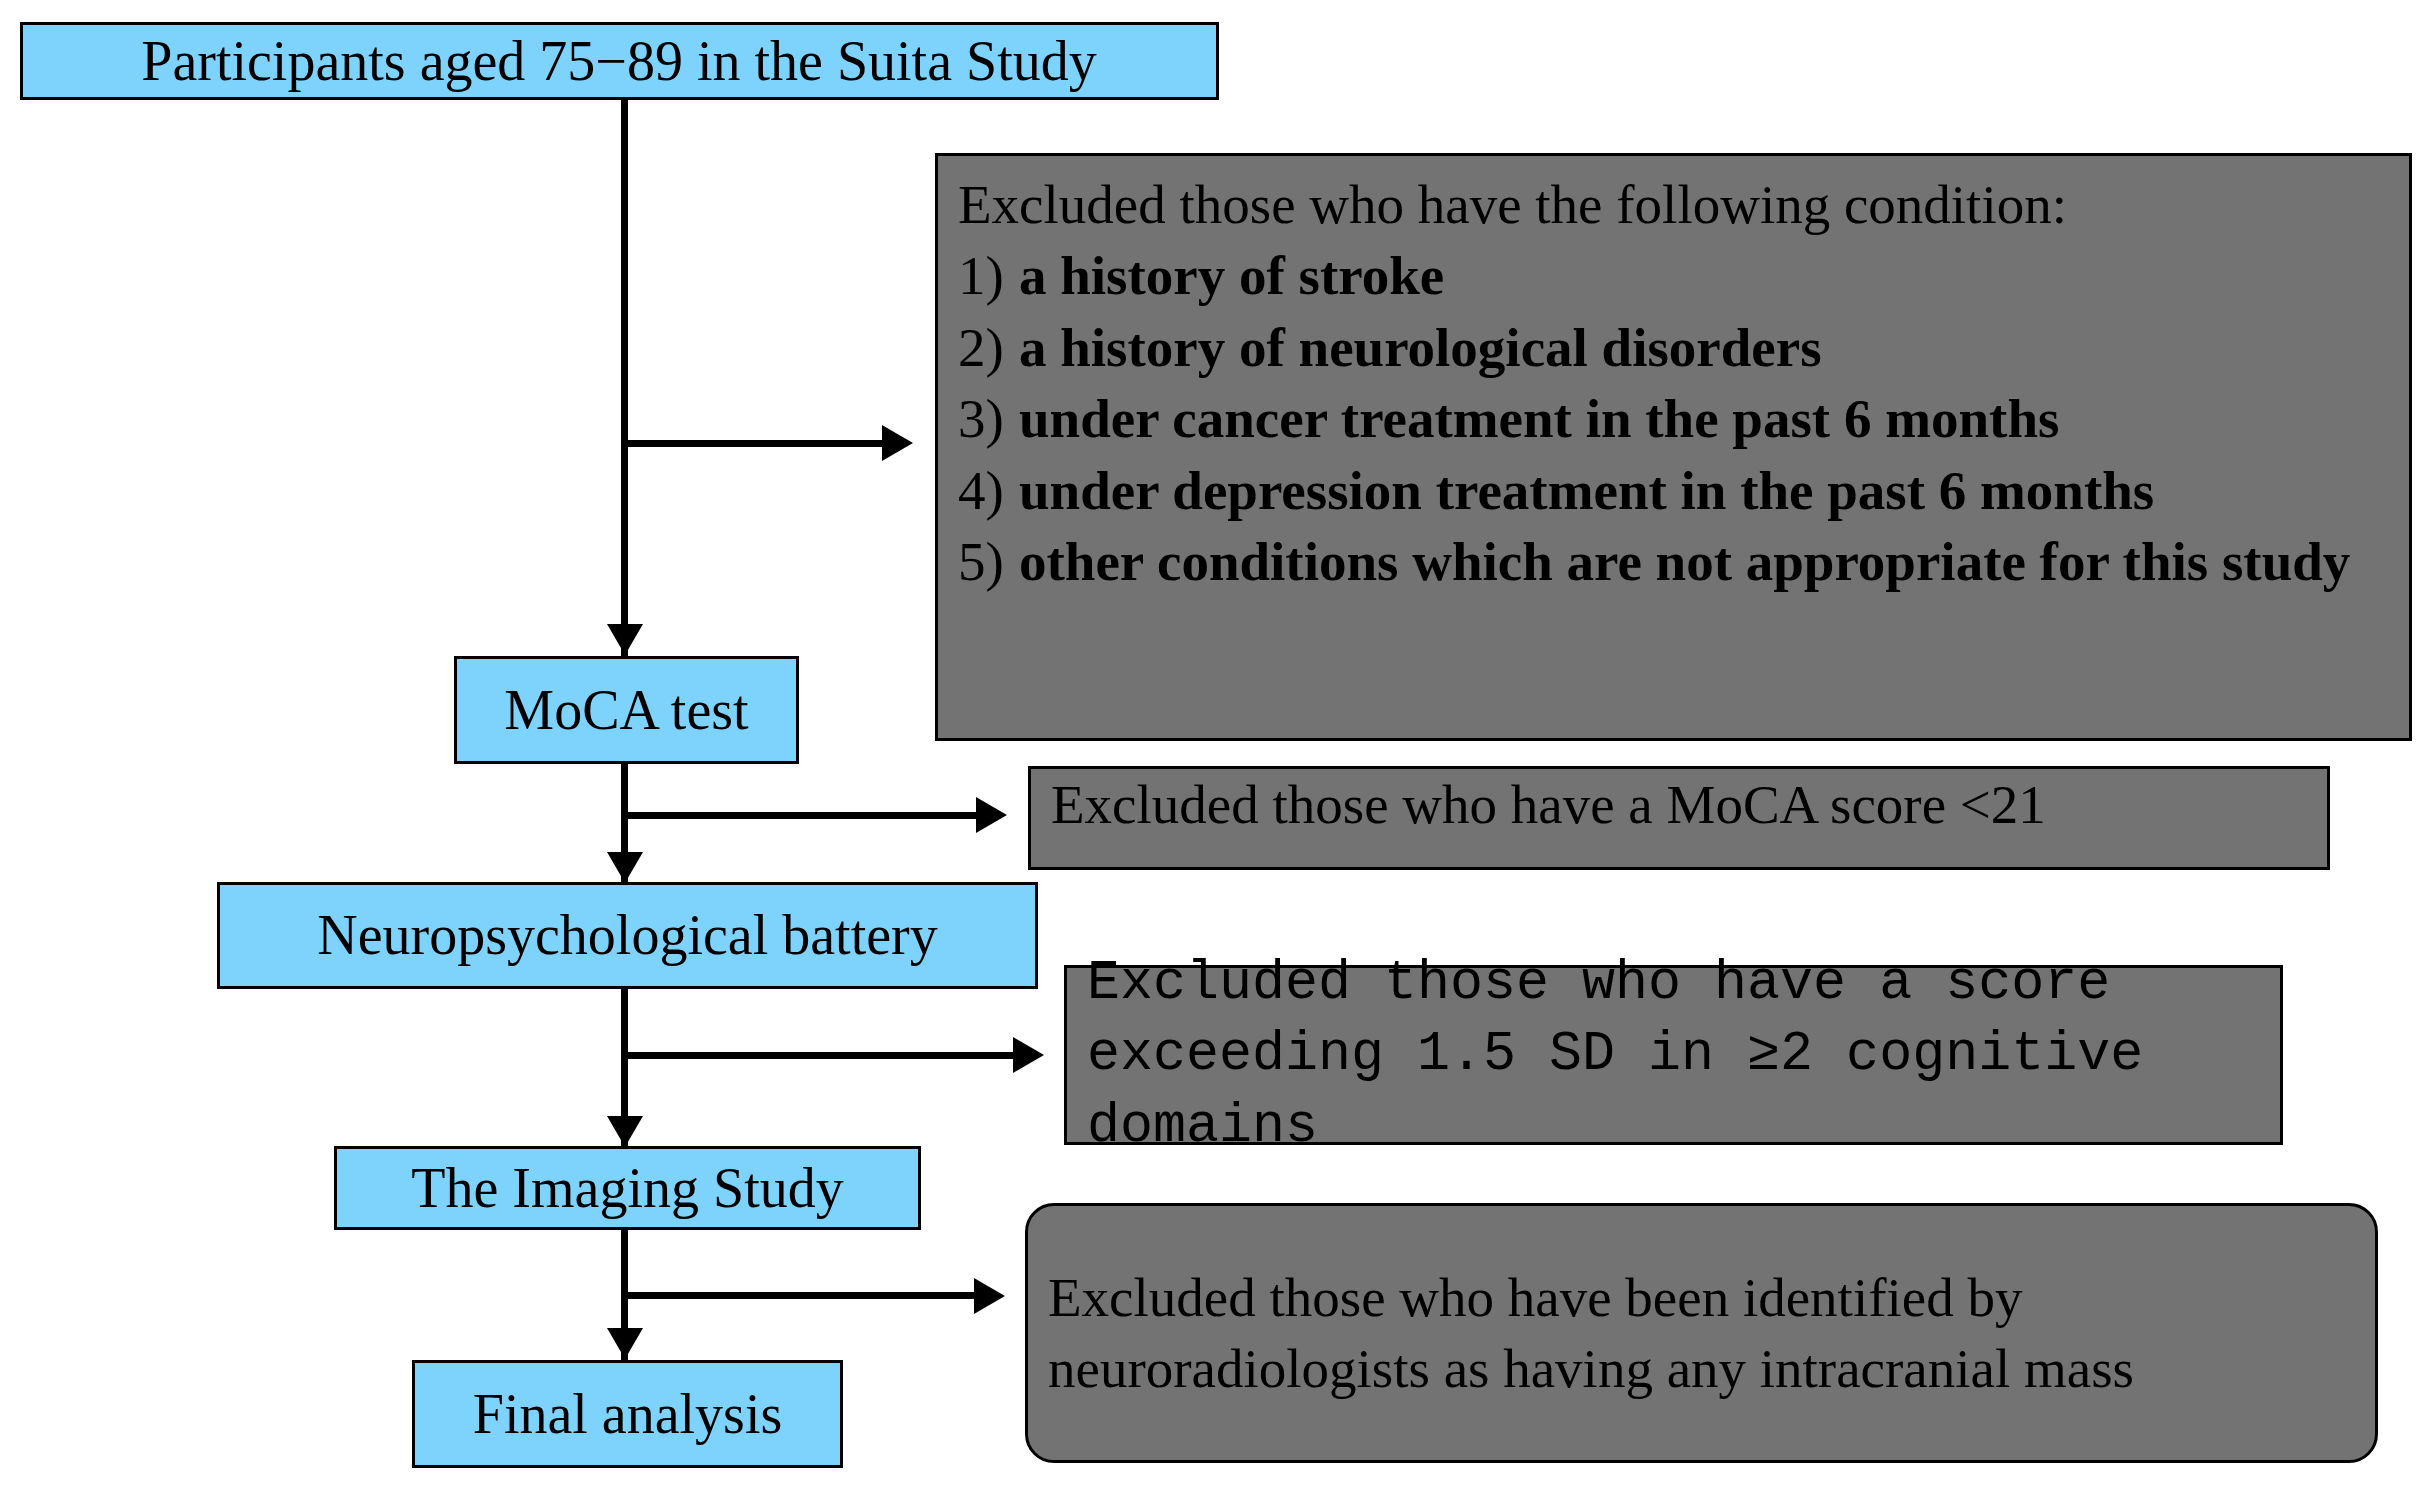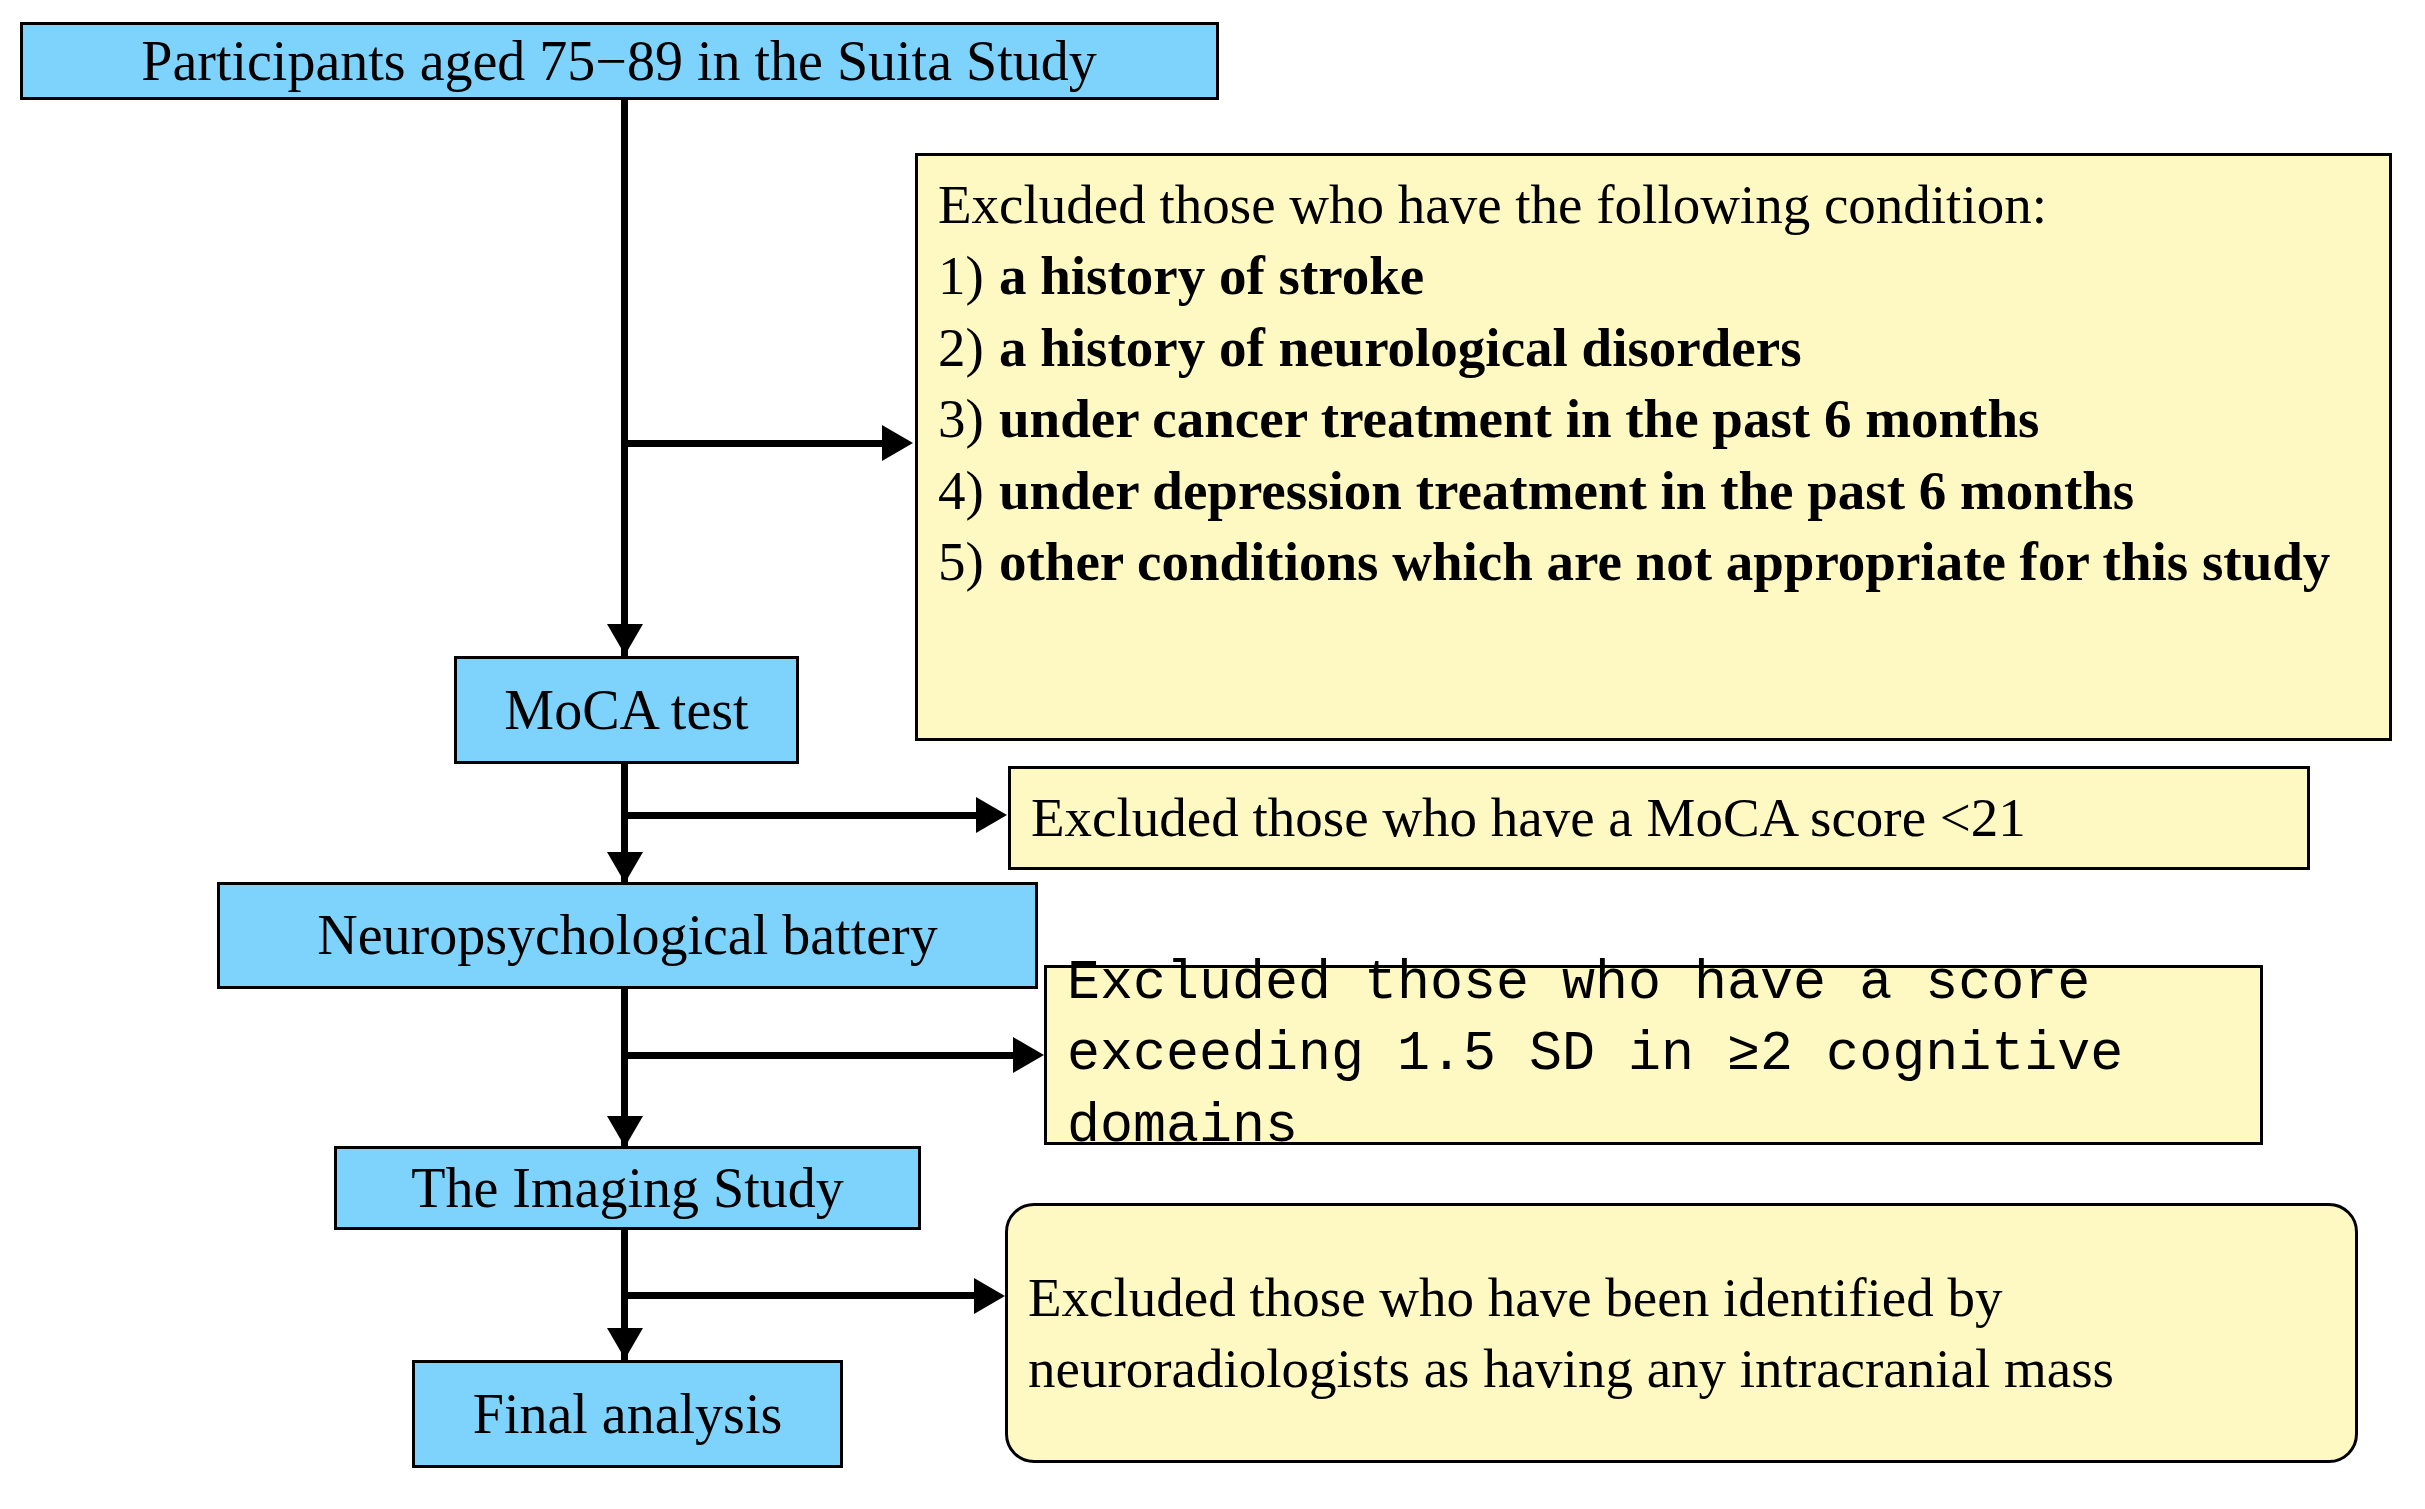--- a/index.html
+++ b/index.html
@@ -25,22 +25,23 @@
     display: flex;
     align-items: center;
     justify-content: center;
     line-height: 1.12;
     white-space: nowrap;
   }
   .excl {
     position: absolute;
     box-sizing: border-box;
     border: 3.9px solid #000000;
-    background: #fef9c3;
+    background: #737373;
     line-height: 1.30;
+    margin-left: 20px;
   }
   .excl-inner {
     padding: 12.5px 17px 11px 20px;
   }
   .excl-head {
     display: block;
   }
   .excl-list {
     display: block;
     margin: 0;
@@ -158,21 +159,21 @@
           <span class="txt">under depression treatment in the past 6 months</span>
         </li>
         <li>
           <span class="num">5)</span>
           <span class="txt">other conditions which are not appropriate for this study</span>
         </li>
       </ul>
     </div>
   </div>
 
-  <div class="excl" style="left:1008px; top:766px; width:1302px; height:104px; font-size:55px; display:flex; align-items:center;">
+  <div class="excl" style="left:1008px; top:766px; width:1302px; height:104px; font-size:55px; display:flex; align-items:flex-start;">
     <div class="excl-inner" style="padding:0 17px 0 20px;">
       <span>Excluded those who have a MoCA score &lt;21</span>
     </div>
   </div>
 
   <div class="excl" style="left:1044px; top:965px; width:1219px; height:180px; font-size:55px; display:flex; align-items:center;">
     <div class="excl-inner" style="padding:0 14px 0 20px;font-family:Liberation Mono, monospace;">
       <span>Excluded those who have a score exceeding 1.5 SD in ≥2 cognitive domains</span>
     </div>
   </div>

